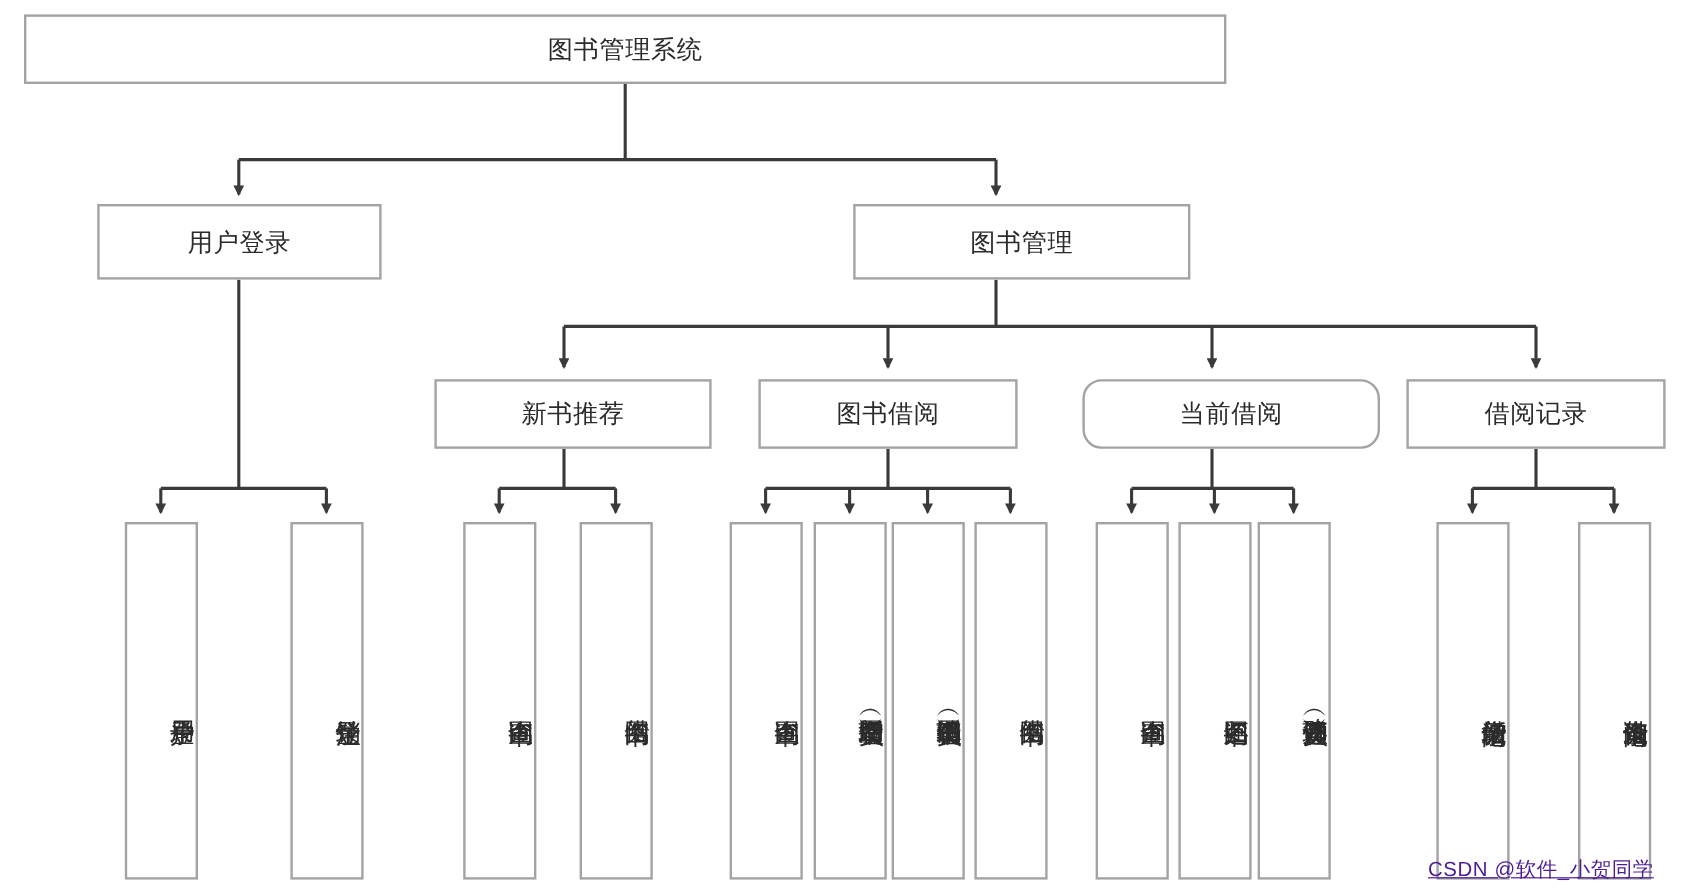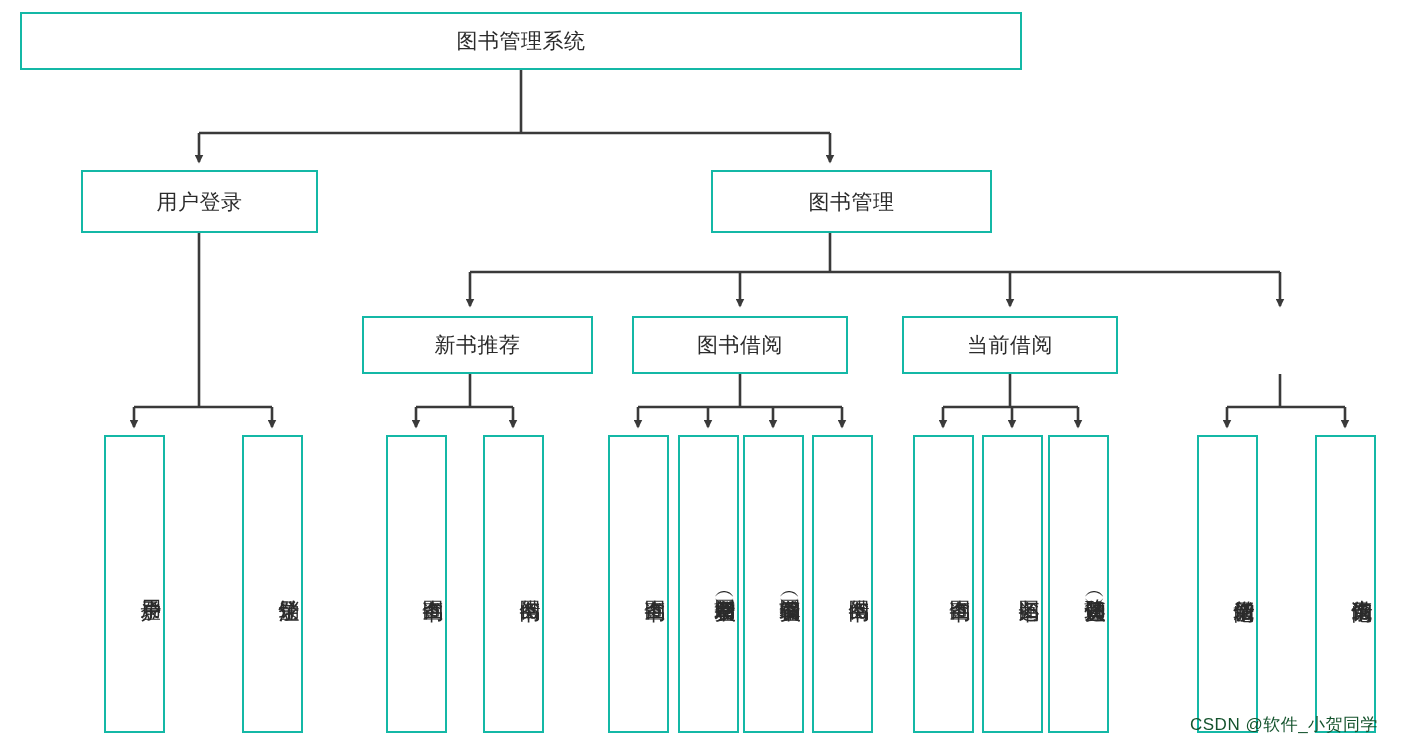--- a/index.html
+++ b/index.html
@@ -7,21 +7,21 @@
     width:1405px;height:747px;
     font-family:"Liberation Sans","DejaVu Sans",sans-serif;
     overflow:hidden;
   }
   #diagram{position:relative;width:1405px;height:747px;background:#fff;}
   svg.edges{position:absolute;left:0;top:0;width:1405px;height:747px;}
   .node{
     position:absolute;
     box-sizing:border-box;
     background:#ffffff;
-    border:2px solid #14b8a6;
+    border:2px solid #a3a3a3;
     display:flex;
     align-items:center;
     justify-content:center;
     color:#2b2b2b;
     letter-spacing:0.5px;
   }
   .node.h{            
     font-size:21px;
     white-space:nowrap;
   }
@@ -35,26 +35,27 @@
     align-items:flex-start;
     justify-content:center;
   }
   .node.v span{
     writing-mode:vertical-rl;
     text-orientation:upright;
     display:block;
   }
   .watermark{
     position:absolute;
-    color:#14532d;
+    color:#4c1d95;
     font-size:17px;
     white-space:nowrap;
     left:1190px;
     top:713px;
     letter-spacing:0.5px;
+    text-decoration:underline;
   }
 </style>
 </head>
 <body>
 
 <div id="diagram">
 
   <svg class="edges" viewBox="0 0 1405 747" xmlns="http://www.w3.org/2000/svg">
     <defs>
       <marker id="arrow" markerWidth="9" markerHeight="9" refX="7.5" refY="4.5" orient="auto" markerUnits="userSpaceOnUse">
@@ -116,22 +117,25 @@
   <div class="node h" style="left:711px;top:170px;width:281px;height:63px;">
     <span>图书管理</span>
   </div>
 
   <div class="node h" style="left:362px;top:316px;width:231px;height:58px;">
     <span>新书推荐</span>
   </div>
   <div class="node h" style="left:632px;top:316px;width:216px;height:58px;">
     <span>图书借阅</span>
   </div>
-  <div class="node h" style="left:902px;top:316px;width:216px;height:58px;">
+  <div class="node h" style="left:902px;top:316px;width:248px;height:58px;border-radius:16px;">
     <span>当前借阅</span>
+  </div>
+  <div class="node h" style="left:1172px;top:316px;width:216px;height:58px;">
+    <span>借阅记录</span>
   </div>
 
   <div class="node v" style="left:104px;top:435px;width:61px;height:298px;">
     <span>用户登录</span>
   </div>
   <div class="node v" style="left:242px;top:435px;width:61px;height:298px;">
     <span>注销登录</span>
   </div>
 
   <div class="node v" style="left:386px;top:435px;width:61px;height:298px;">

